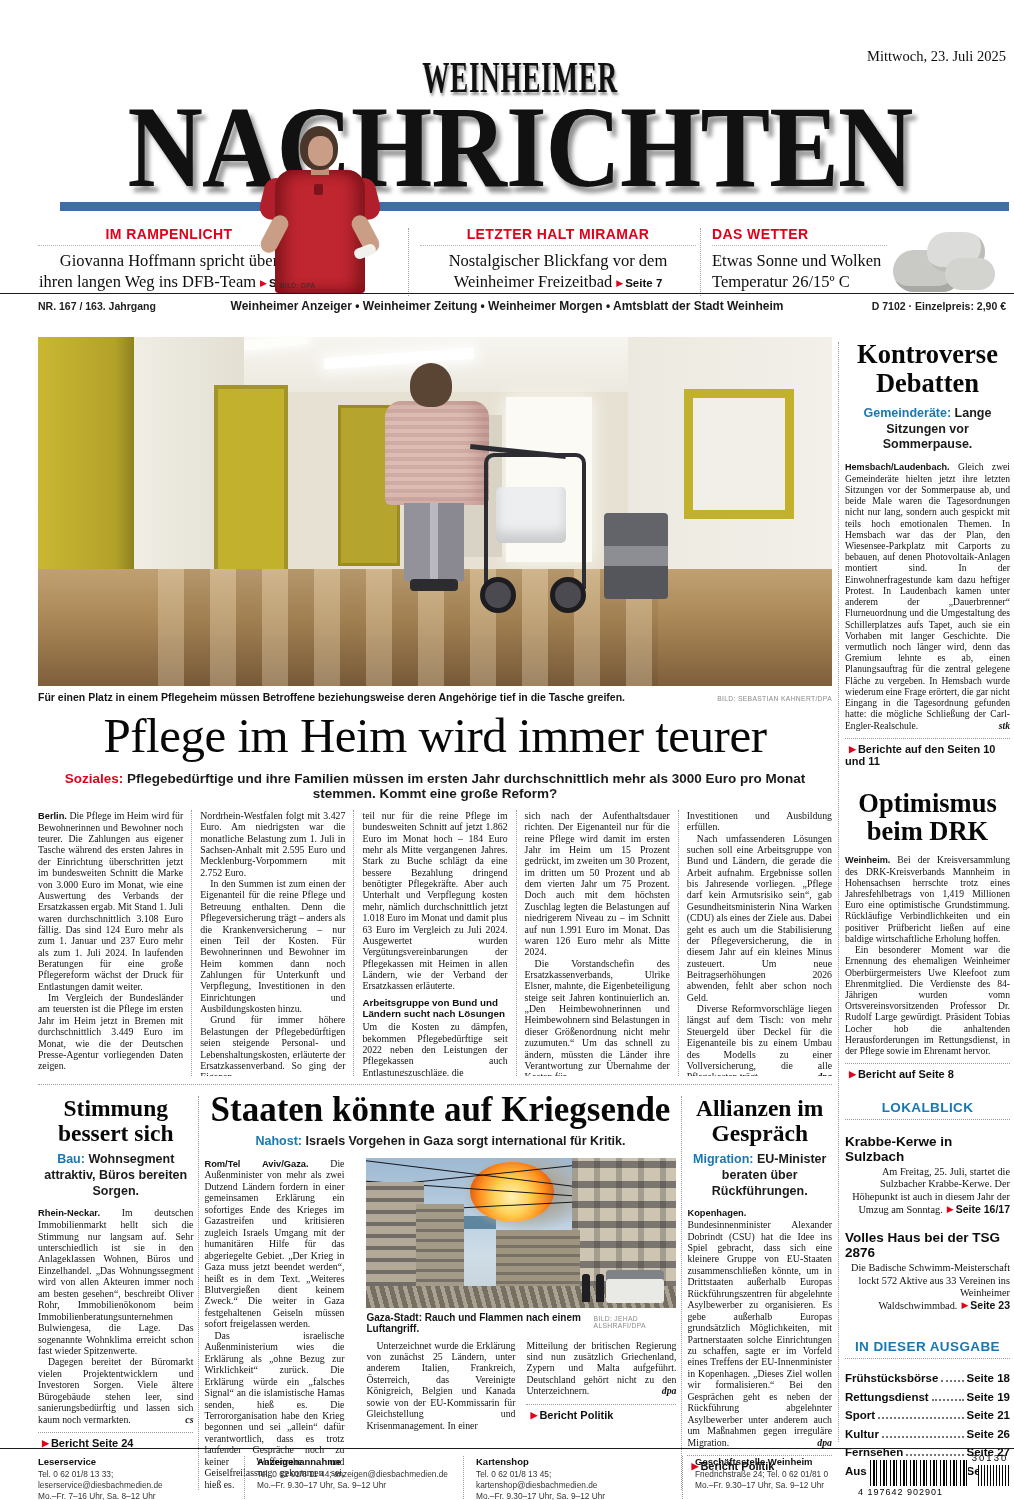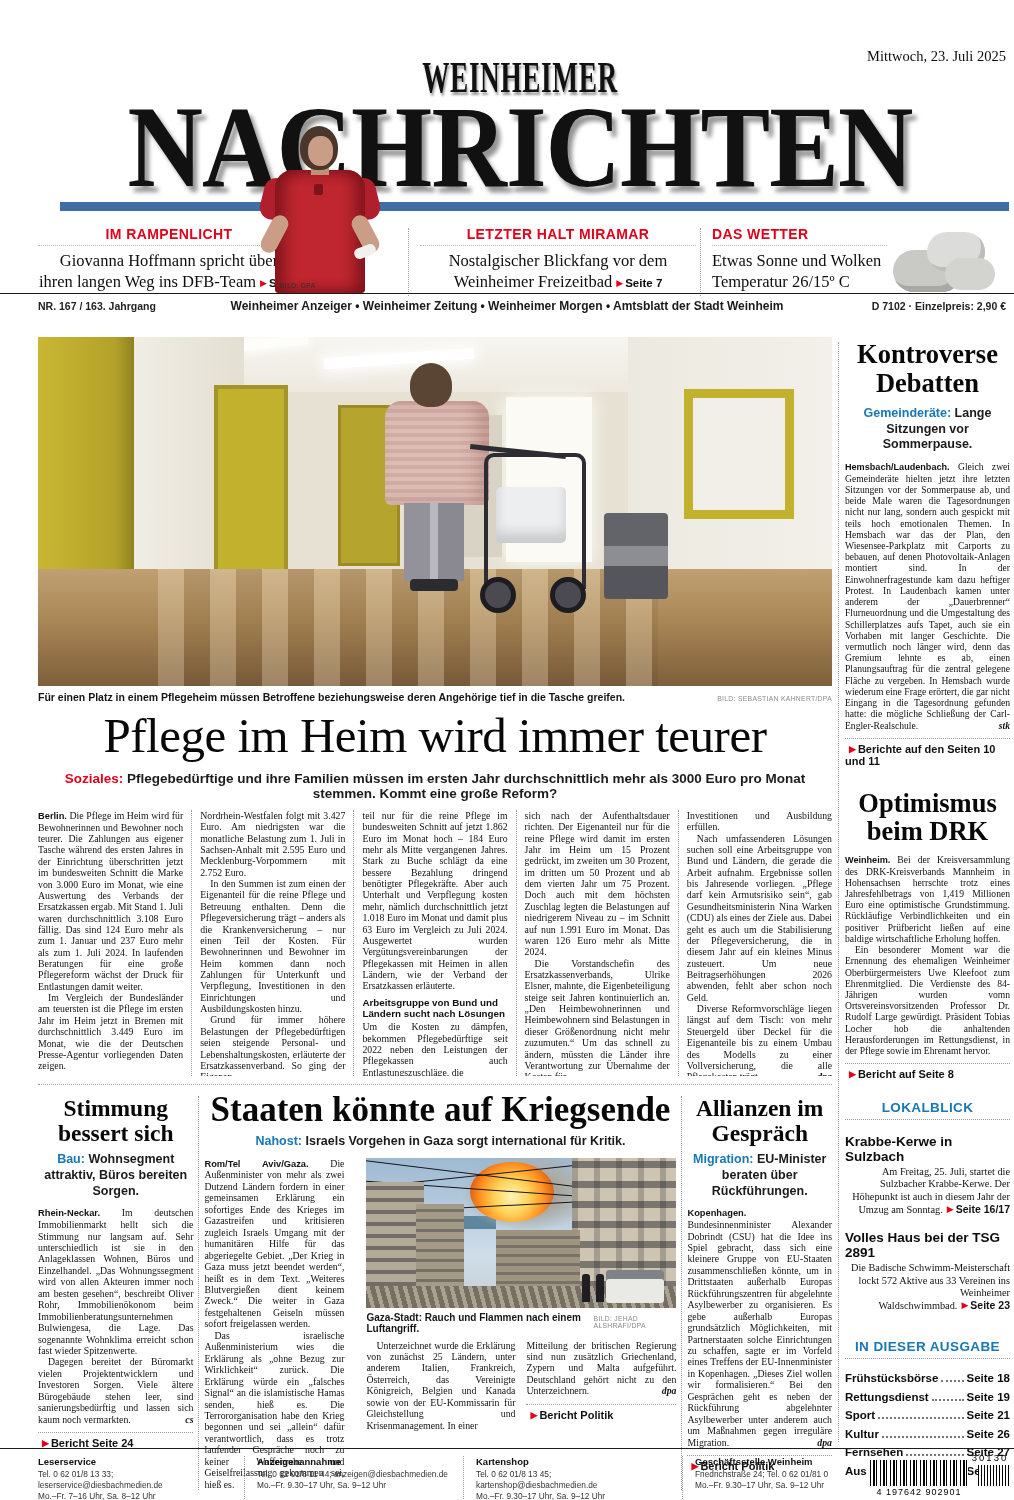--- a/index.html
+++ b/index.html
@@ -208,21 +208,21 @@
   .footer{position:absolute;left:0;right:0;top:1448px;height:52px;border-top:1.5px solid #1c1c1c;
           font-family:"Liberation Sans",sans-serif}
   .foot-blocks{position:absolute;left:38px;top:7px;display:flex}
   .fblock{width:196px;padding-right:10px}
   .fblock + .fblock{border-left:1px dotted #9a9a9a;padding-left:12px}
   .ftitle{font-weight:bold;font-size:9.5px;color:#111;margin-bottom:2px}
   .fline{font-size:8.3px;color:#333;line-height:1.35}
   .barcode{position:absolute;right:4px;top:2px;width:152px;height:48px}
   .bc-main{position:absolute;left:12px;top:9px;width:98px;height:26px;
            background:repeating-linear-gradient(90deg,#000 0 1px,#fff 1px 3px,#000 3px 5px,#fff 5px 6px,#000 6px 7px,#fff 7px 10px)}
-  .bc-num{position:absolute;left:0;top:36px;width:122px;text-align:center;font-size:9px;letter-spacing:1px;color:#000}
+  .bc-num{position:absolute;left:0;top:36px;width:122px;text-align:left;font-size:9px;letter-spacing:1px;color:#000}
   .bc-addon{position:absolute;right:0;top:14px;width:32px;height:21px;
             background:repeating-linear-gradient(90deg,#000 0 1px,#fff 1px 3px,#000 3px 4px,#fff 4px 6px)}
   .bc-addon-num{position:absolute;right:0;top:1px;width:40px;text-align:center;font-size:9.5px;letter-spacing:2px;color:#000}
 </style>
 </head>
 <body>
 
 <div class="page">
 
   <div class="date-line">Mittwoch, 23. Juli 2025</div>
@@ -454,21 +454,21 @@
     </div>
 
     <h3 class="blue-head" style="margin-top:20px">LOKALBLICK</h3>
     <div style="margin-top:12px">
       <p class="lokal-item-title">Krabbe-Kerwe in Sulzbach</p>
       <p class="lokal-item-body">
         <span>Am Freitag, 25. Juli, startet die Sulzbacher Krabbe-Kerwe. Der Höhepunkt ist auch in diesem Jahr der Umzug am Sonntag.</span><span class="arr">▶</span><span class="ilink">Seite 16/17</span>
       </p>
     </div>
     <div style="margin-top:14px">
-      <p class="lokal-item-title">Volles Haus bei der TSG 2891</p>
+      <p class="lokal-item-title">Volles Haus bei der TSG 2876</p>
       <p class="lokal-item-body">
         <span>Die Badische Schwimm-Meisterschaft lockt 572 Aktive aus 33 Vereinen ins Weinheimer Waldschwimmbad.</span><span class="arr">▶</span><span class="ilink">Seite 23</span>
       </p>
     </div>
 
     <h3 class="blue-head" style="margin-top:26px">IN DIESER AUSGABE</h3>
     <div style="margin-top:8px">
       <div class="ix-row">
           <span>Frühstücksbörse</span>
           <span class="ix-dots"></span>

